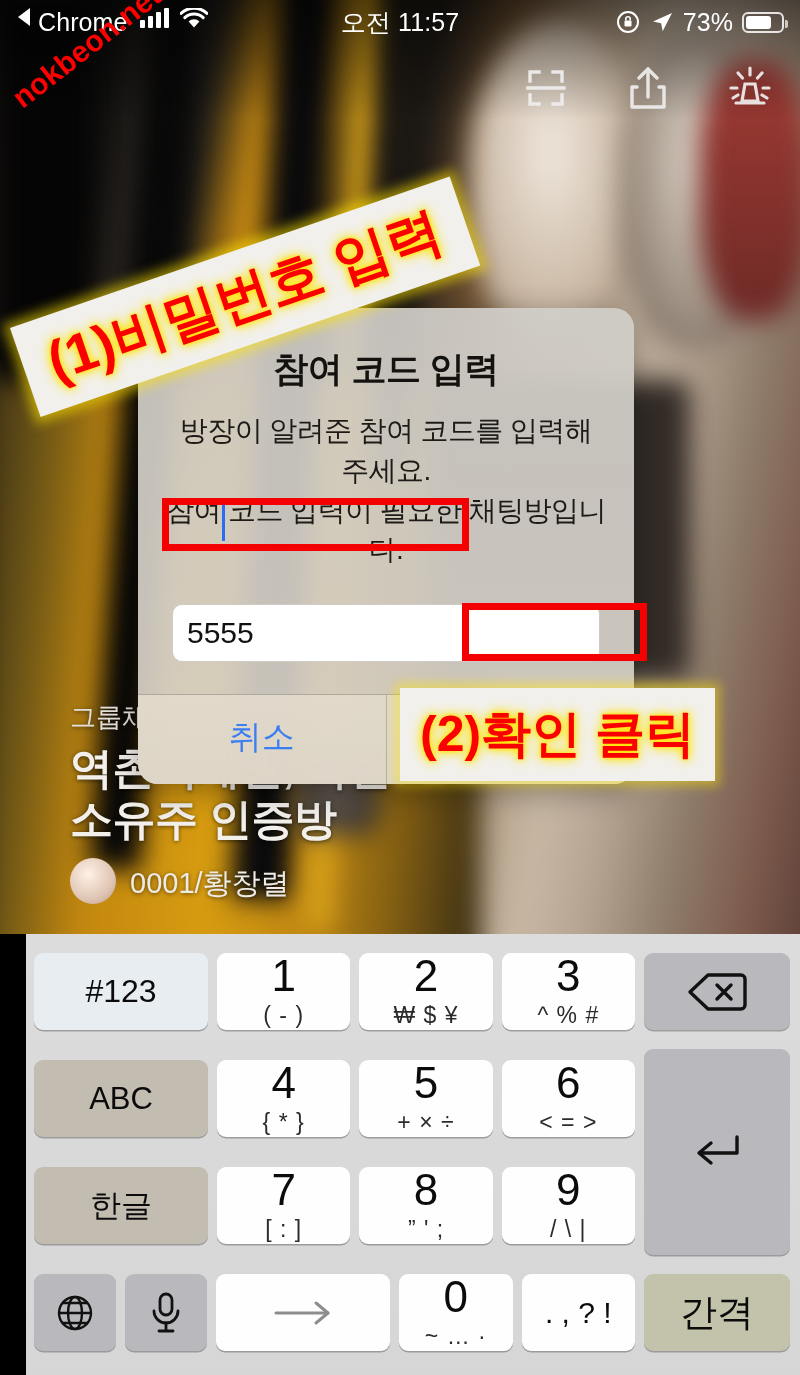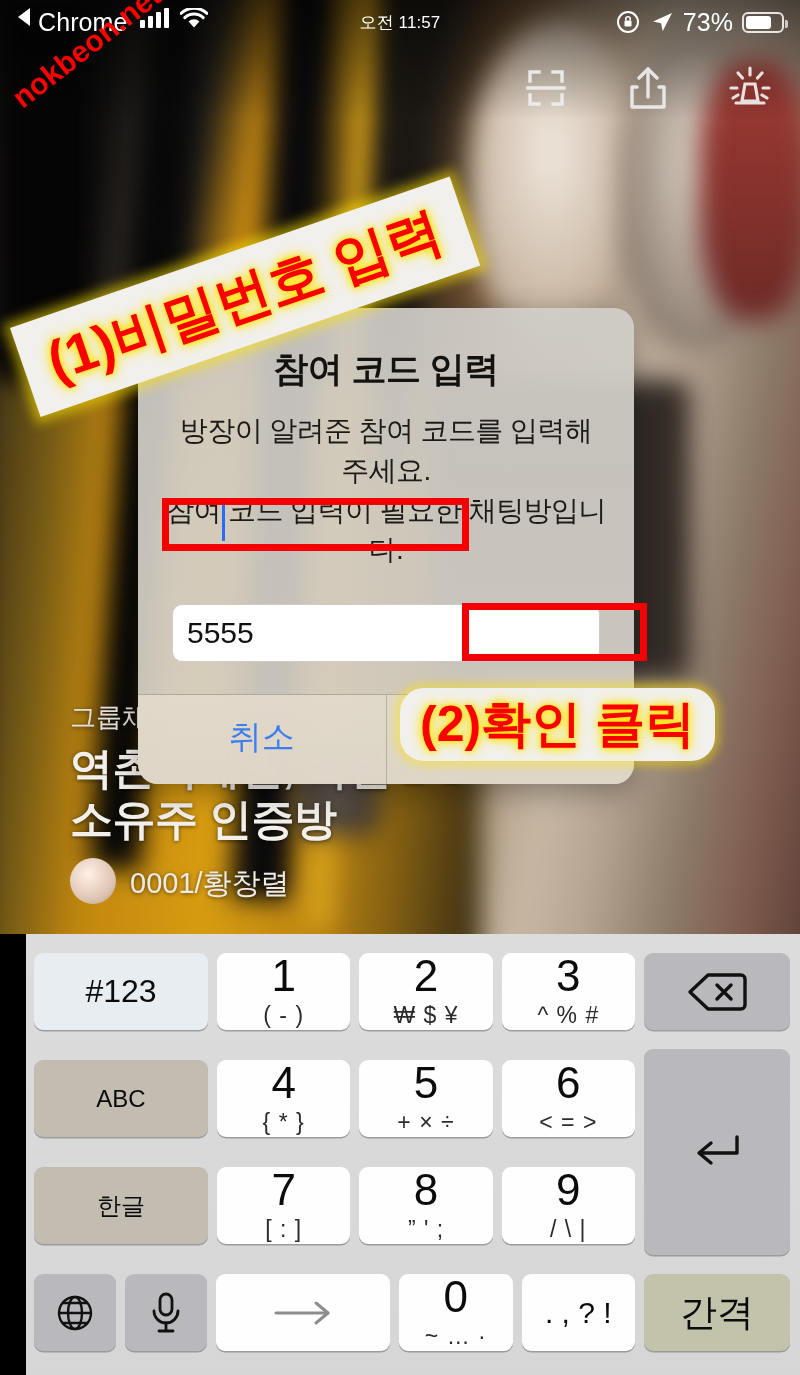--- a/index.html
+++ b/index.html
@@ -30,21 +30,21 @@
   .b-topdim { inset:0 0 auto 0; height:120px; background:linear-gradient(180deg,rgba(0,0,0,.55),rgba(0,0,0,0)); filter:none; }
 
   
   #statusbar { position:absolute; left:0; top:0; width:800px; height:44px; color:#fff;
       display:flex; align-items:center; font-size:25px; z-index:40; letter-spacing:.1px; }
   #sb-left { position:absolute; left:18px; display:flex; gap:8px; }
   .back-tri { width:0;height:0;border-top:9px solid transparent;border-bottom:9px solid transparent;border-right:12px solid #fff; }
   .sig { display:inline-flex; align-items:flex-end; gap:3px; height:20px; margin-left:4px;}
   .sig i { display:block; width:5px; background:#fff; border-radius:1px; }
   .sig i:nth-child(1){height:8px}.sig i:nth-child(2){height:12px}.sig i:nth-child(3){height:16px}.sig i:nth-child(4){height:20px}
-  #sb-center { position:absolute; left:0; right:0; text-align:center; font-size:17px; }
+  #sb-center { position:absolute; left:0; right:0; text-align:center; font-size:25px; }
   #sb-right { position:absolute; right:16px; display:flex; align-items:center; gap:9px; font-size:25px; }
   .batt { width:42px;height:21px;border:2px solid rgba(255,255,255,.85);border-radius:6px;position:relative;padding:2px; }
   .batt::after{content:"";position:absolute;right:-6px;top:6px;width:3px;height:8px;background:rgba(255,255,255,.7);border-radius:0 2px 2px 0;}
   .batt i{display:block;height:100%;background:#fff;border-radius:3px;}
 
   
   #topicons { position:absolute; right:22px; top:60px; display:flex; gap:46px; z-index:30; }
   .ticon { width:56px; height:56px; opacity:.92; }
 
   
@@ -80,43 +80,43 @@
   #redbox-input { left:162px; top:498px; width:307px; height:53px; }
   #redbox-ok    { left:462px; top:603px; width:185px; height:58px; }
 
   
   .annot { position:absolute; z-index:70; background:#f2f0ec;
       color:#fb0000; font-weight:bold; white-space:nowrap;
       text-shadow:0 0 8px #ffe400,0 0 14px #ffe400,0 0 3px #ffe400; }
   #annot1 { left:10px; top:328px; padding:10px 26px; font-size:55px;
       transform:rotate(-19deg); transform-origin:left top;
       box-shadow:0 0 12px 6px rgba(255,228,0,.55); }
-  #annot2 { left:400px; top:688px; padding:3px 20px; font-size:50px;
-      box-shadow:0 0 10px 5px rgba(255,228,0,.45);border-radius:24px; }
+  #annot2 { left:400px; top:688px; padding:13px 20px; font-size:50px;
+      box-shadow:0 0 10px 5px rgba(255,228,0,.45); }
 
   
   #watermark { position:absolute; left:6px; top:88px; z-index:75;
       color:#ff0000; font-size:30px; font-weight:bold;
       transform:rotate(-38deg); transform-origin:left top; }
 
   
   #keyboard { position:absolute; left:0; bottom:0; width:800px; height:441px; z-index:80;
       background:linear-gradient(180deg,#dcdcdd 0%,#d6d6d7 100%);
       border-left:26px solid #000; border-right:0; }
   #kb-inner { position:relative; width:774px; height:441px; padding:8px 6px 6px 4px; }
   .kb-row { display:flex; gap:9px; height:99px; margin-bottom:8px; padding:11px 4px; }
   .key { flex:1; border-radius:9px; display:flex; flex-direction:column;
       align-items:center; justify-content:center; color:#0b0b0b;
       box-shadow:0 1.5px 0 rgba(0,0,0,.28); position:relative; }
   .key.num { background:#fefefe; }
   .key.num .big { font-size:44px; line-height:1; font-weight:400; margin-bottom:4px;}
   .key.num .sub { font-size:23px; color:#2b2b2b; letter-spacing:1px;}
   .key.fn { background:#b9b9bd; font-size:31px; }
   .key.fn-light { background:#e8edf2; font-size:32px; }
-  .key.fn-beige { background:#c2bcb1; font-size:24px;align-items:center; }
+  .key.fn-beige { background:#c2bcb1; font-size:31px;align-items:center; }
   .key.fn-space { background:#c3c2aa; font-size:37px; }
   .key.w-left { flex:0 0 174px; }
   .key.w-right { flex:0 0 146px; }
   .key.w-half { flex:0 0 82px; }
   .key.w-arrow { flex:0 0 174px; }
   #key-return { position:absolute; right:10px; top:115px; width:146px; height:206px;
       background:#b9b9bd; border-radius:9px; display:flex; align-items:center; justify-content:center;
       box-shadow:0 1.5px 0 rgba(0,0,0,.28); }
   .kb-row.r4 { gap:9px; }
   .kb-row.r2 .pad-right, .kb-row.r3 .pad-right { flex:0 0 146px; visibility:hidden; }

